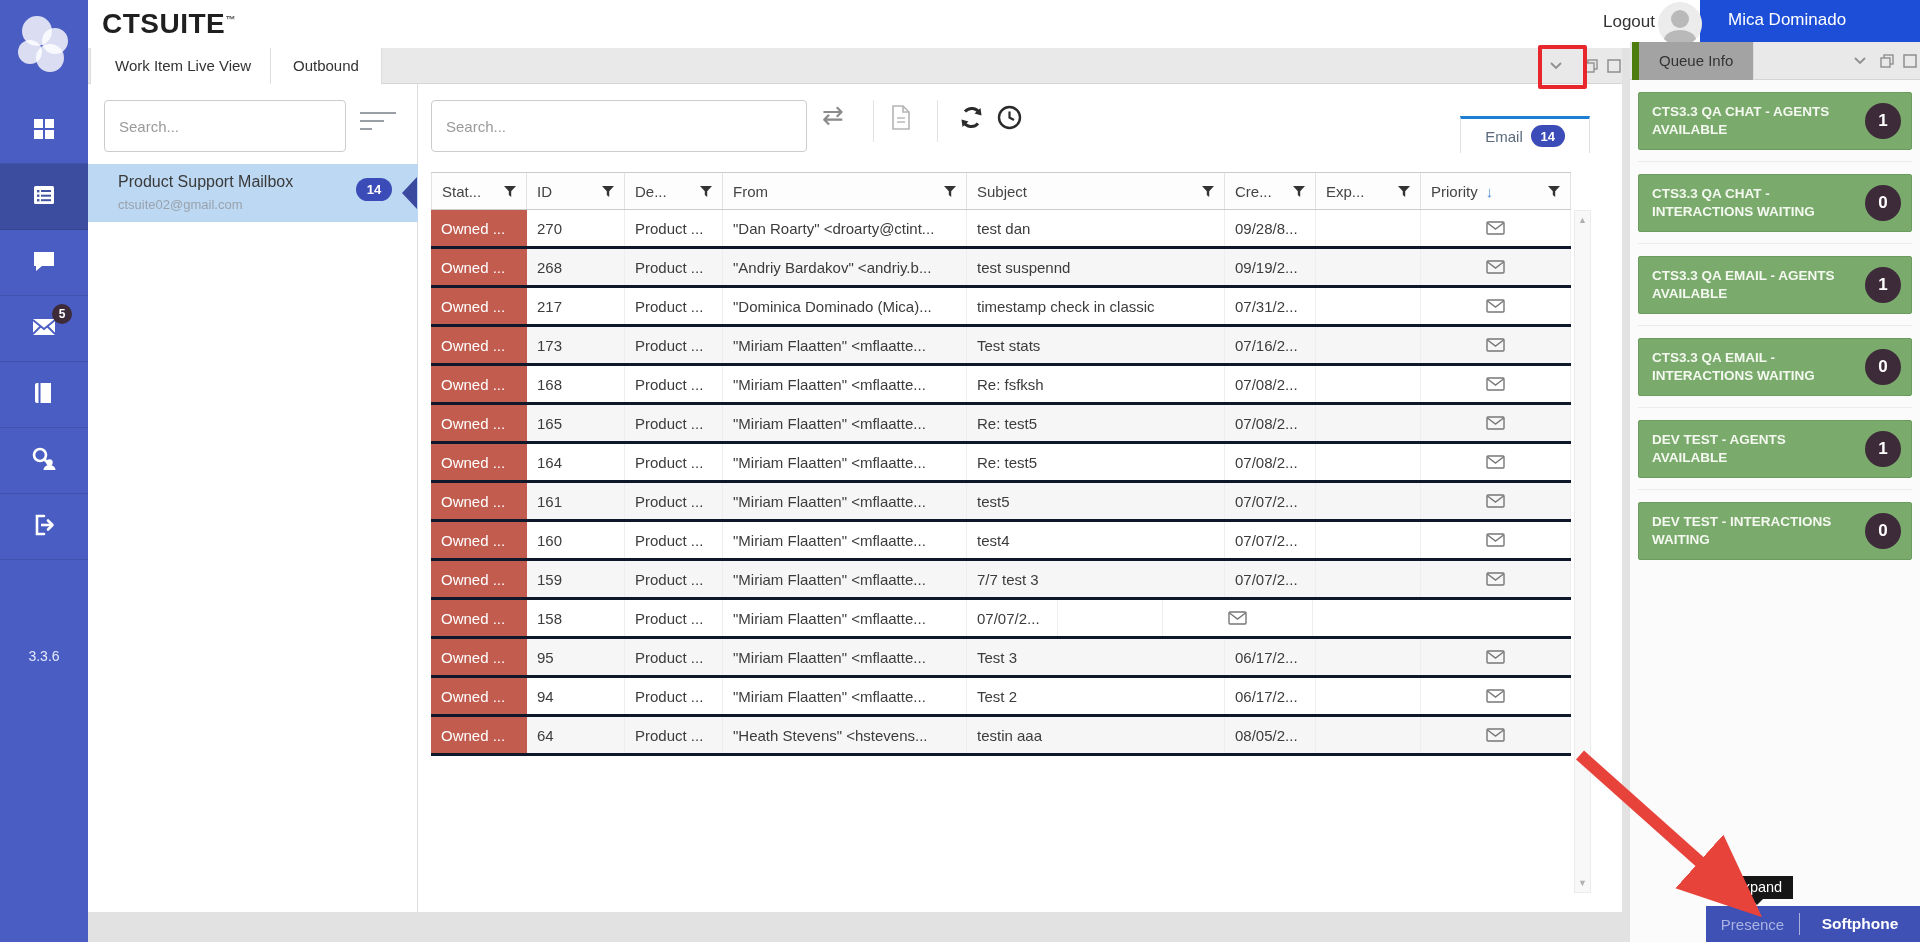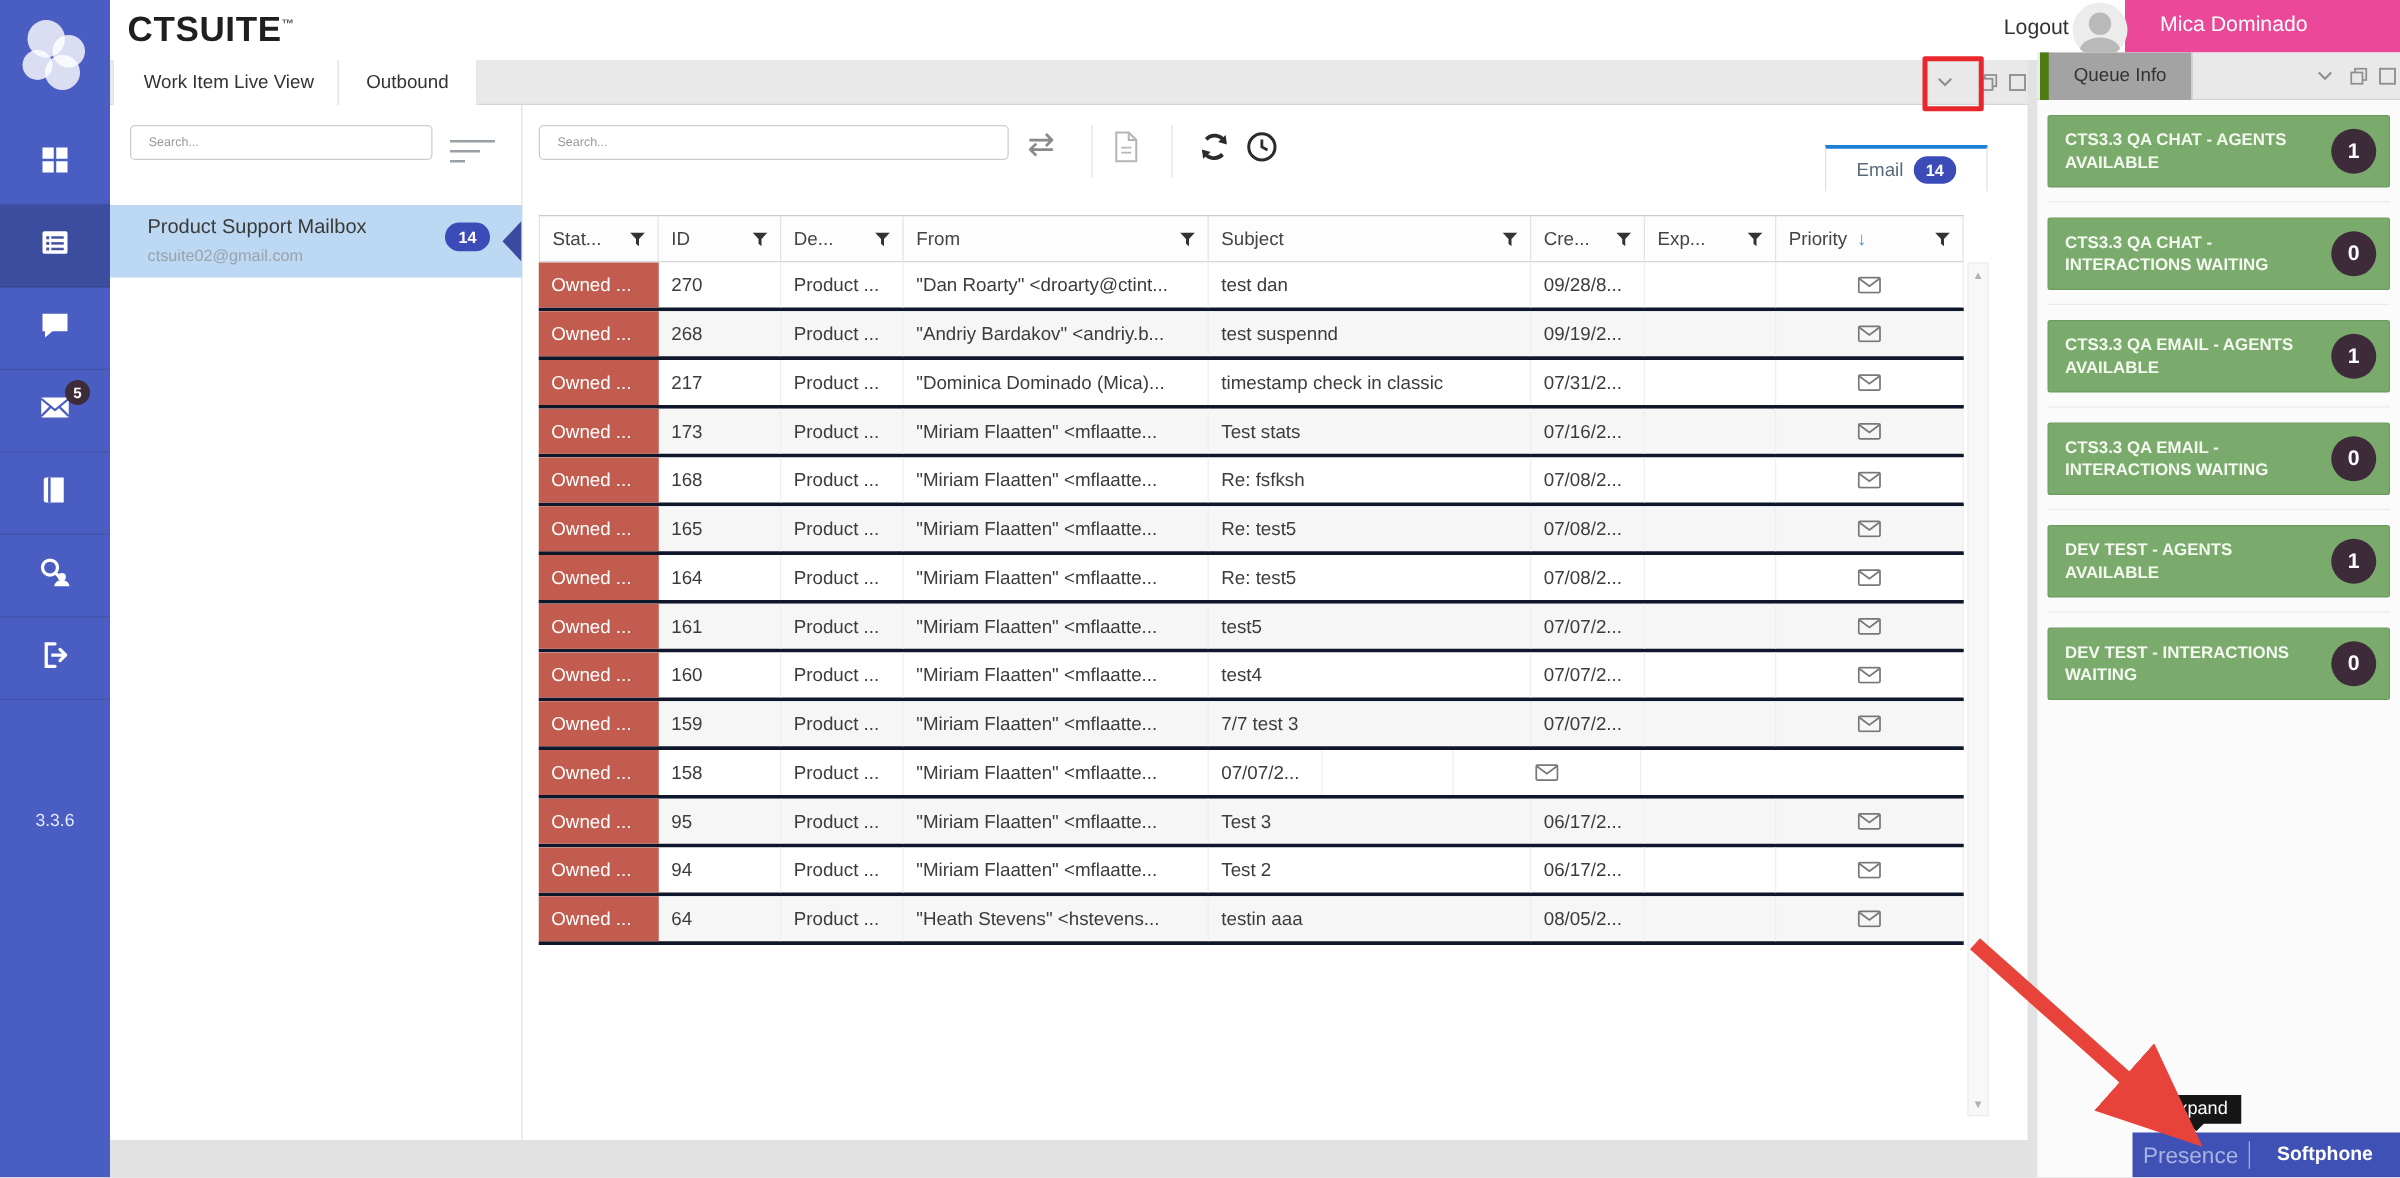--- a/index.html
+++ b/index.html
@@ -17,32 +17,32 @@
   .version { position:absolute; top:648px; width:88px; text-align:center; color:#e6eafb; font-size:14px; }
 
   
   .topbar { position:absolute; left:88px; top:0; width:1832px; height:48px; background:#fff; z-index:1; }
   .brand { position:absolute; left:14px; top:8px; font-size:28px; font-weight:600; letter-spacing:.5px; color:#1f1f1f; }
   .brand sup { font-size:10px; color:#555; }
   .logout { position:absolute; left:1515px; top:12px; font-size:17px; color:#333; cursor:pointer; }
   .avatar { position:absolute; left:1570px; top:2px; width:44px; height:44px; border-radius:50%; background:#ececec; overflow:hidden; z-index:3; }
   .avatar .head { position:absolute; left:13px; top:8px; width:18px; height:18px; border-radius:50%; background:#b9b9b9; }
   .avatar .body { position:absolute; left:6px; top:28px; width:32px; height:20px; border-radius:50%; background:#b9b9b9; }
-  .user-chip { position:absolute; left:1612px; top:0; width:220px; height:52px; background:#ec4899; color:#fff; font-size:17px; line-height:40px; padding-left:28px; z-index:2; }
+  .user-chip { position:absolute; left:1612px; top:0; width:220px; height:52px; background:#1d4ed8; color:#fff; font-size:17px; line-height:40px; padding-left:28px; z-index:2; }
 
   
   .tabstrip { position:absolute; left:88px; top:48px; width:1534px; height:36px; background:#e9e9e9; border-bottom:1px solid #d5d5d5; z-index:2; }
   .wtab { position:absolute; top:0; height:36px; background:#fff; line-height:36px; font-size:15px; color:#333; padding:0 24px; border-right:1px solid #ddd; border-left:1px solid #ddd; cursor:pointer; }
   .wtab.t1 { left:2px; }
   .wtab.t2 { left:182px; padding:0 22px; }
   .winctl { position:absolute; top:9px; width:18px; height:18px; cursor:pointer; }
 
   
   .list-panel { position:absolute; left:88px; top:84px; width:330px; height:828px; background:#fff; border-right:1px solid #ddd; z-index:1; }
-  .search-box { position:absolute; border:1px solid #ccc; border-radius:4px; height:28px; font-size:10px; color:#444; padding-left:14px; outline:none; font-family:"Liberation Sans",sans-serif; background:#fff; }
+  .search-box { position:absolute; border:1px solid #ccc; border-radius:4px; height:52px; font-size:15px; color:#444; padding-left:14px; outline:none; font-family:"Liberation Sans",sans-serif; background:#fff; }
   .search-box::placeholder { color:#9a9a9a; }
   .lp-search { left:16px; top:16px; width:242px; }
   .filter-lines { position:absolute; left:272px; top:28px; width:38px; cursor:pointer; }
   .filter-lines div { height:2px; background:#9aa0a6; margin-bottom:6px; }
   .mailbox-item { position:absolute; left:0; top:80px; width:330px; height:58px; background:#bcd8f2; cursor:pointer; }
   .mb-name { position:absolute; left:30px; top:9px; font-size:16px; color:#3a3a3a; }
   .mb-email { position:absolute; left:30px; top:33px; font-size:13px; color:#9aa2ad; filter:blur(.4px); }
   .mb-badge { position:absolute; left:268px; top:14px; min-width:36px; height:23px; border-radius:12px; background:#3b4cb8; color:#fff; font-size:13px; font-weight:bold; display:flex; align-items:center; justify-content:center; padding:0 6px; }
   .mb-marker { position:absolute; left:314px; top:13px; width:0; height:0; border-top:16px solid transparent; border-bottom:16px solid transparent; border-right:15px solid #3b4a9f; }
 
@@ -80,21 +80,21 @@
   .q-tab { position:absolute; left:2px; top:0; height:38px; background:#a3a3a3; line-height:38px; font-size:15px; color:#333; padding:0 20px; border-right:1px solid #ddd; border-left:7px solid #4d7c0f; cursor:pointer; }
   .q-ctl { position:absolute; top:10px; cursor:pointer; }
   .q-card-wrap { margin:0 8px; padding:12px 0 11px; border-bottom:1px solid #ebebeb; }
   .q-card-wrap:last-of-type { border-bottom:none; }
   .q-card { height:58px; background:#7baa6d; border:1px solid #6c9c5f; border-radius:2px; display:flex; align-items:center; padding:0 10px 0 13px; }
   .q-label { width:205px; font-size:13.5px; font-weight:bold; color:#f4f9f0; line-height:1.3; }
   .q-badge { margin-left:auto; width:36px; height:36px; border-radius:50%; background:#3e2b3a; color:#fff; font-size:17px; font-weight:bold; display:flex; align-items:center; justify-content:center; }
 
   
   .dock { position:absolute; left:1706px; top:906px; width:214px; height:36px; background:#3f51b5; display:flex; align-items:stretch; z-index:6; }
-  .dock .presence { flex:0 0 93px; display:flex; align-items:center; justify-content:center; color:#a9b3e2; font-size:18px; cursor:pointer; }
+  .dock .presence { flex:0 0 93px; display:flex; align-items:center; justify-content:center; color:#a9b3e2; font-size:15px; cursor:pointer; }
   .dock .sep { width:1px; background:rgba(255,255,255,.55); margin:7px 0; }
   .dock .softphone { flex:1; display:flex; align-items:center; justify-content:center; color:#fff; font-size:15.5px; font-weight:bold; cursor:pointer; }
   .tooltip { position:absolute; left:1722px; top:876px; background:#161616; color:#fff; font-size:14.5px; padding:3px 11px 4px; z-index:7; }
   .tooltip .caret { position:absolute; left:28px; bottom:-6px; width:0; height:0; border-left:7px solid transparent; border-right:7px solid transparent; border-top:7px solid #161616; }
 
   
   .anno-rect { position:absolute; left:1538px; top:45px; width:49px; height:44px; border:4px solid #e8272c; border-radius:2px; z-index:10; }
   .anno-arrow { position:absolute; left:1545px; top:715px; z-index:10; pointer-events:none; }
 </style>
 </head>

